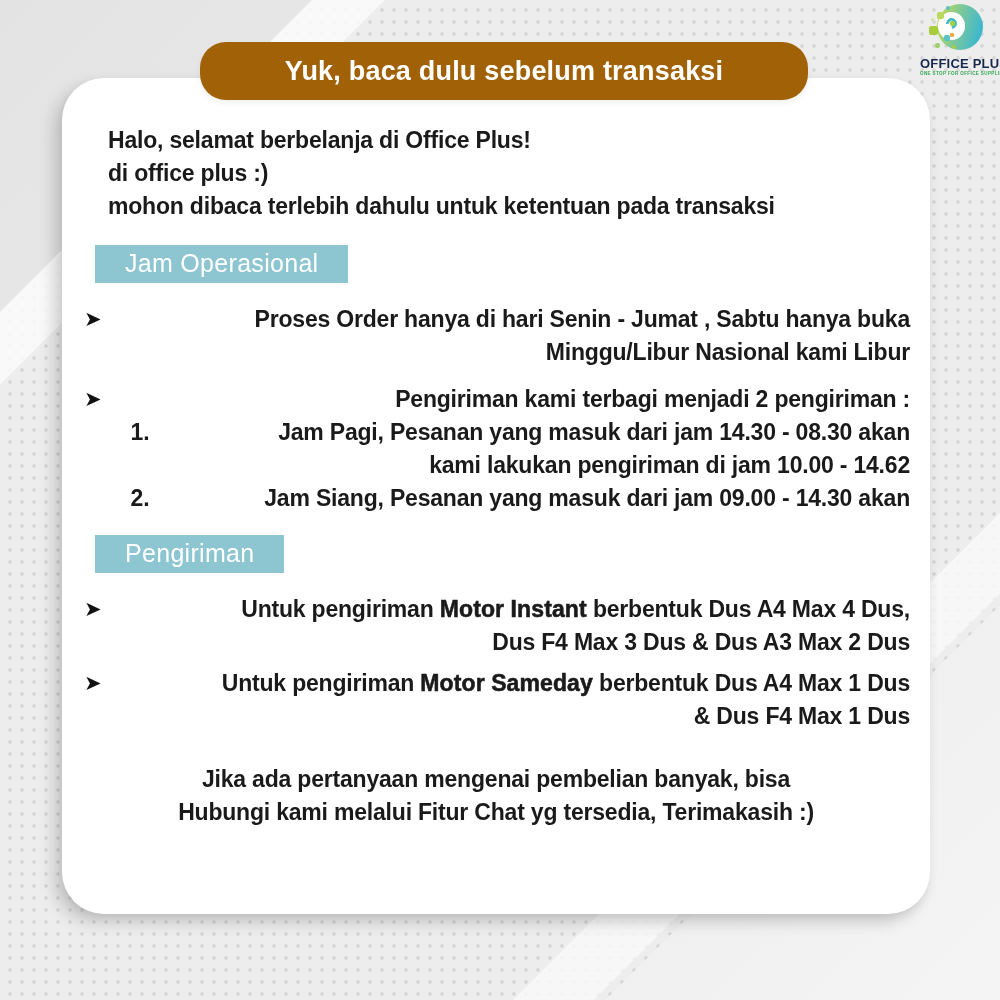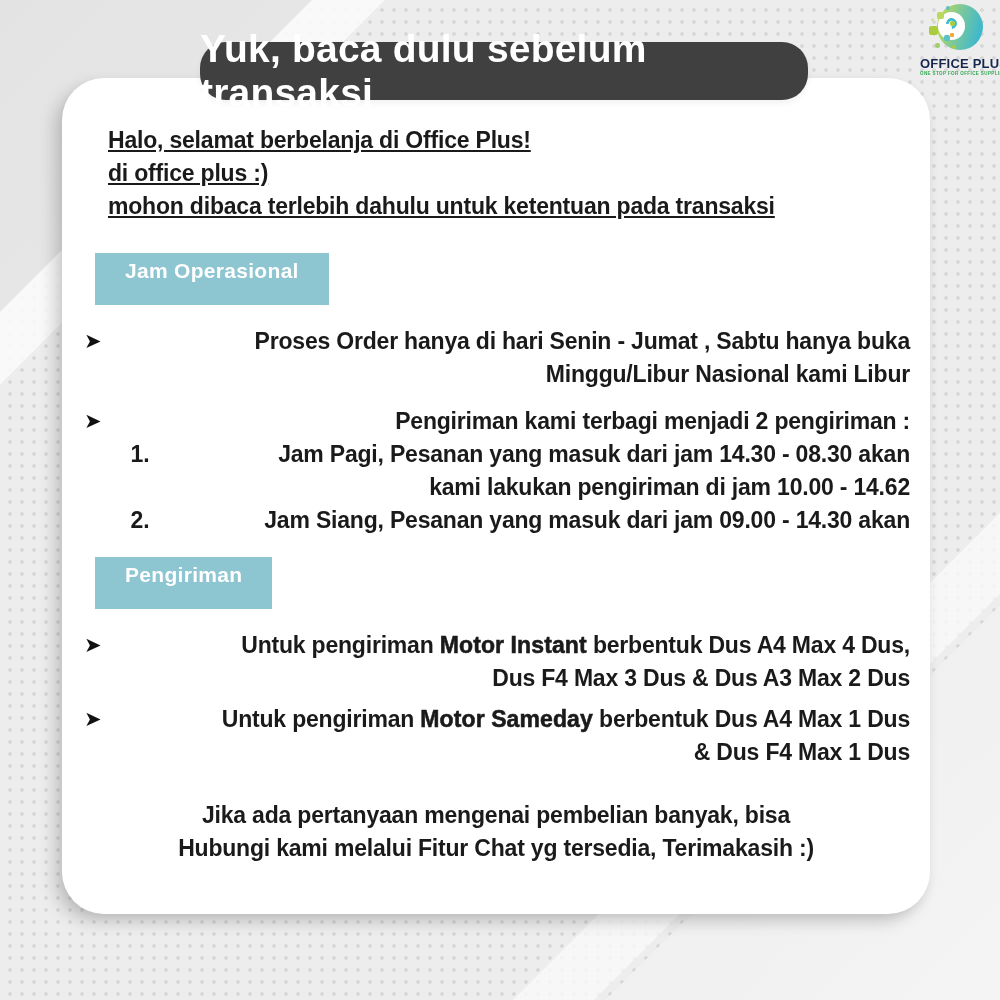--- a/index.html
+++ b/index.html
@@ -55,24 +55,24 @@
     color: #1a1a1a;
     font-size: 23px; font-weight: 700;
     line-height: 33px;
     letter-spacing: -0.2px;
   }
 
   
   .pill {
     position: absolute; z-index: 3;
     left: 200px; top: 42px; width: 608px; height: 58px;
-    background: #404040;
+    background: #a16207;
     border-radius: 26px;
     display: flex; align-items: center; justify-content: center;
-    color: #ffffff; font-size: 39px; font-weight: 700; letter-spacing: 0.2px;
+    color: #ffffff; font-size: 27px; font-weight: 700; letter-spacing: 0.2px;
     box-shadow: 0 3px 6px rgba(0,0,0,0.06);
   }
 
   
   .logo { position: absolute; z-index: 3; left: 920px; top: 4px; width: 74px; text-align: center; }
   .lm { position: relative; width: 56px; height: 50px; margin: 0 auto 2px; }
   .lm-circle {
     position: absolute; right: 2px; top: 0; width: 46px; height: 46px; border-radius: 50%;
     background: linear-gradient(105deg, #c0da51 8%, #7cc89b 45%, #41b9ca 85%);
   }
@@ -89,27 +89,27 @@
   .px3 { left: 15px; top: 31px; width: 6px; height: 6px; background: #57c2c8; }
   .px4 { left: 6px;  top: 39px; width: 5px; height: 5px; background: #9fd06a; }
   .px5 { left: 17px; top: 2px;  width: 4px; height: 4px; background: #57c2c8; }
   .px6 { left: 23px; top: 41px; width: 4px; height: 4px; background: #aacd3f; }
   .px7 { left: 2px;  top: 14px; width: 3px; height: 3px; background: #cfe39a; }
   .px8 { left: 21px; top: 17px; width: 5px; height: 5px; background: #aacd3f; }
   .logo-name { font-size: 13px; font-weight: 700; color: #16264d; letter-spacing: 0.2px; white-space: nowrap; }
   .logo-tagline { font-size: 4.5px; font-weight: 700; color: #2fa84f; letter-spacing: 0.4px; white-space: nowrap; }
 
   
-  .intro { margin-bottom: 8px; text-decoration: underline; }
+  .intro { margin-bottom: 0; }
   .badge {
     display: inline-block;
     margin: 22px 0 0 -13px;
-    padding: 3px 30px 19px;
+    padding: 3px 30px 5px;
     background: #8dc5d1;
-    color: #ffffff; font-size: 21px; font-weight: 700; letter-spacing: 0.3px;
+    color: #ffffff; font-size: 25px; font-weight: 400; letter-spacing: 0.3px;
     line-height: 30px;
   }
   .badge.second { margin-top: 20px; }
   .bullet { display: flex; margin-left: -24px; }
   .bullet .arrow {
     flex: 0 0 16px; margin-right: 8px;
     font-size: 21px; line-height: 33px; color: #111111;
     font-family: "DejaVu Sans", sans-serif;
   }
   .bullet .btext { flex: 1; text-align: right; }

